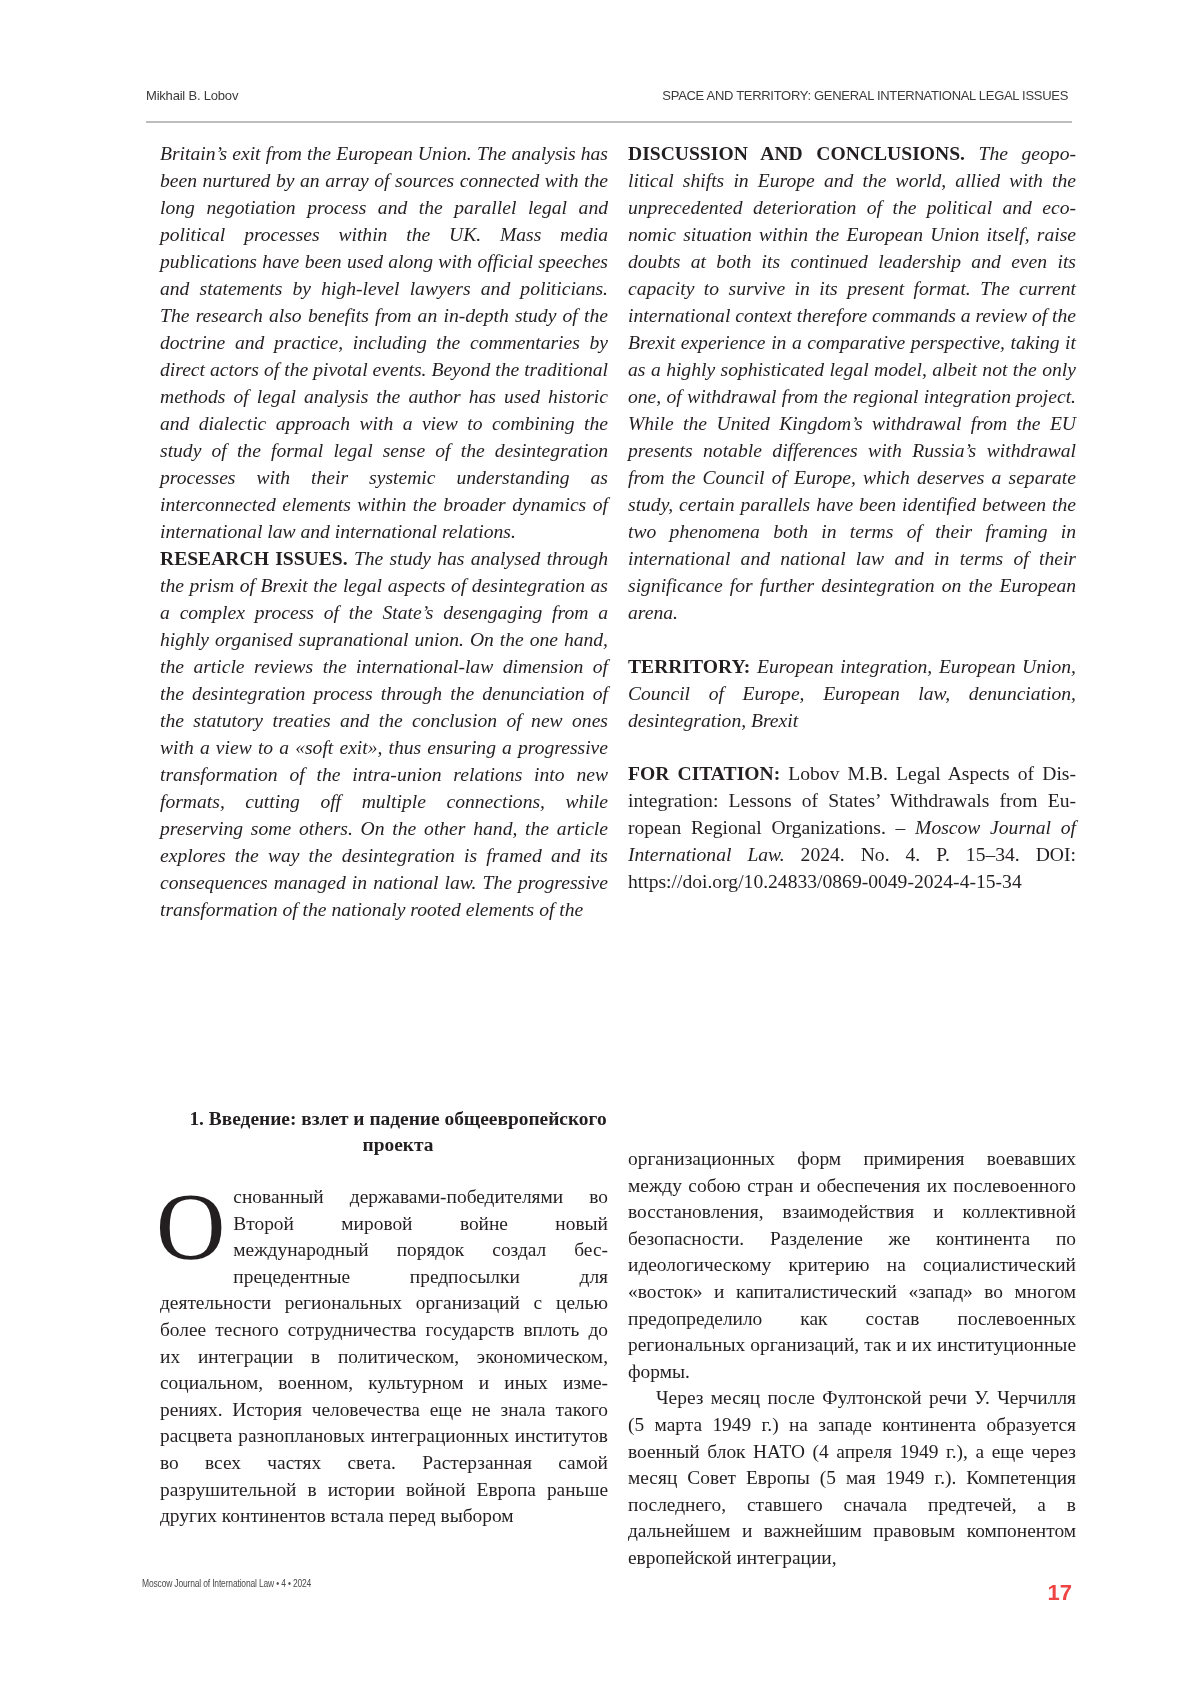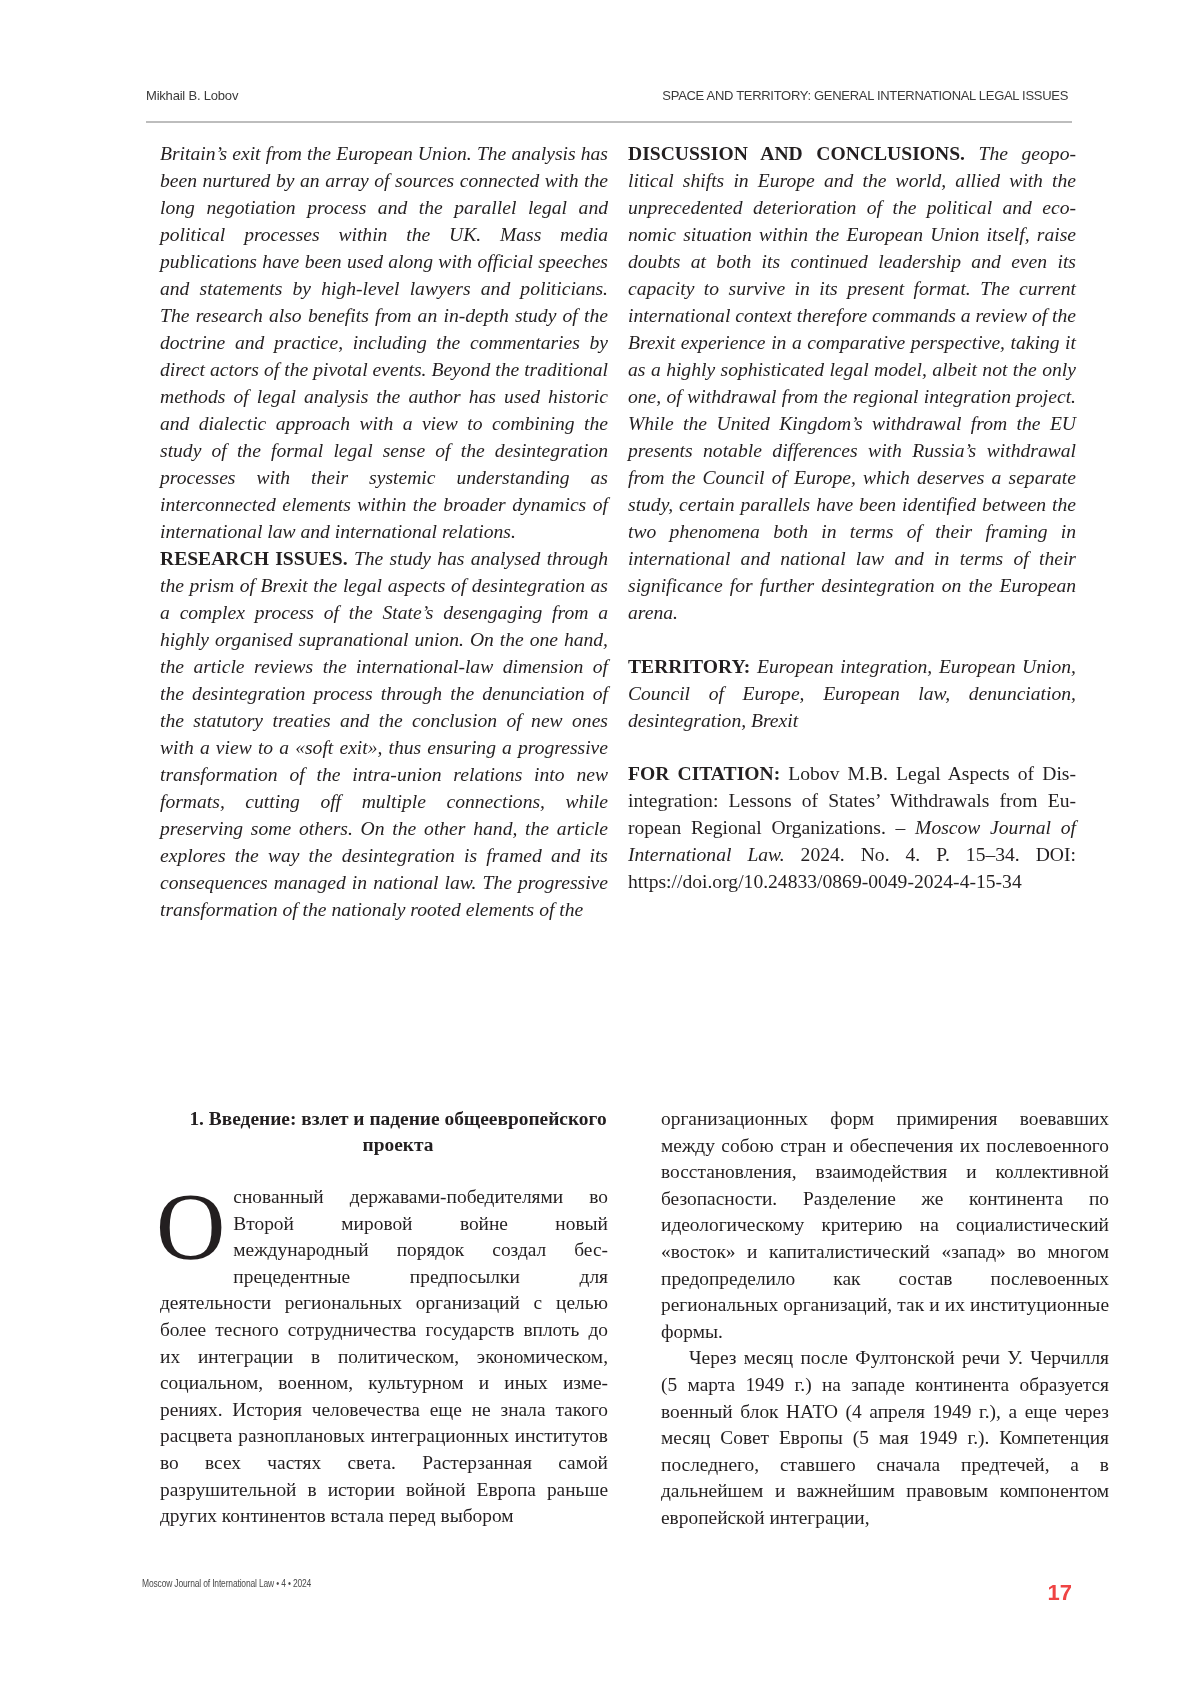--- a/index.html
+++ b/index.html
@@ -72,20 +72,20 @@
   </div>
 
   <div class="col ru-left">
     <div class="ru-heading">1. Введение: взлет и падение общеевропейского проекта</div>
     <p>
       <span class="dropcap">О</span>
       <span>снованный державами-победителя­ми во Второй мировой войне новый международный порядок создал бес­прецедентные предпосылки для деятельности региональных организаций с целью более тес­ного сотрудничества государств вплоть до их интеграции в политическом, экономическом, социальном, военном, культурном и иных изме­рениях. История человечества еще не знала та­кого расцвета разноплановых интеграционных институтов во всех частях света. Растерзанная самой разрушительной в истории войной Ев­ропа раньше других континентов встала перед выбором</span>
     </p>
   </div>
 
-  <div class="col ru-right" style="top: 1106px; margin-left: 33px;">
+  <div class="col ru-right" style="top: 1146px;">
       <p style="text-align-last: left;">организационных форм примирения воевавших между собою стран и обеспечения их послевоенного восстановления, взаимодействия и коллективной безопасности. Разделение же континента по идеологическому критерию на со­циалистический «восток» и капиталистический «запад» во многом предопределило как состав послевоенных региональных организаций, так и их институционные формы.</p>
     <p class="indent">Через месяц после Фултонской речи У. Чер­чилля (5 марта 1949 г.) на западе континента об­разуется военный блок НАТО (4 апреля 1949 г.), а еще через месяц Совет Европы (5 мая 1949 г.). Компетенция последнего, ставшего сначала предтечей, а в дальнейшем и важнейшим пра­вовым компонентом европейской интеграции,</p>
   </div>
 
   <div class="footer-journal">Moscow Journal of International Law  •  4  •  2024</div>
   <div class="page-number">17</div>
 </div>
 
 </body></html>

